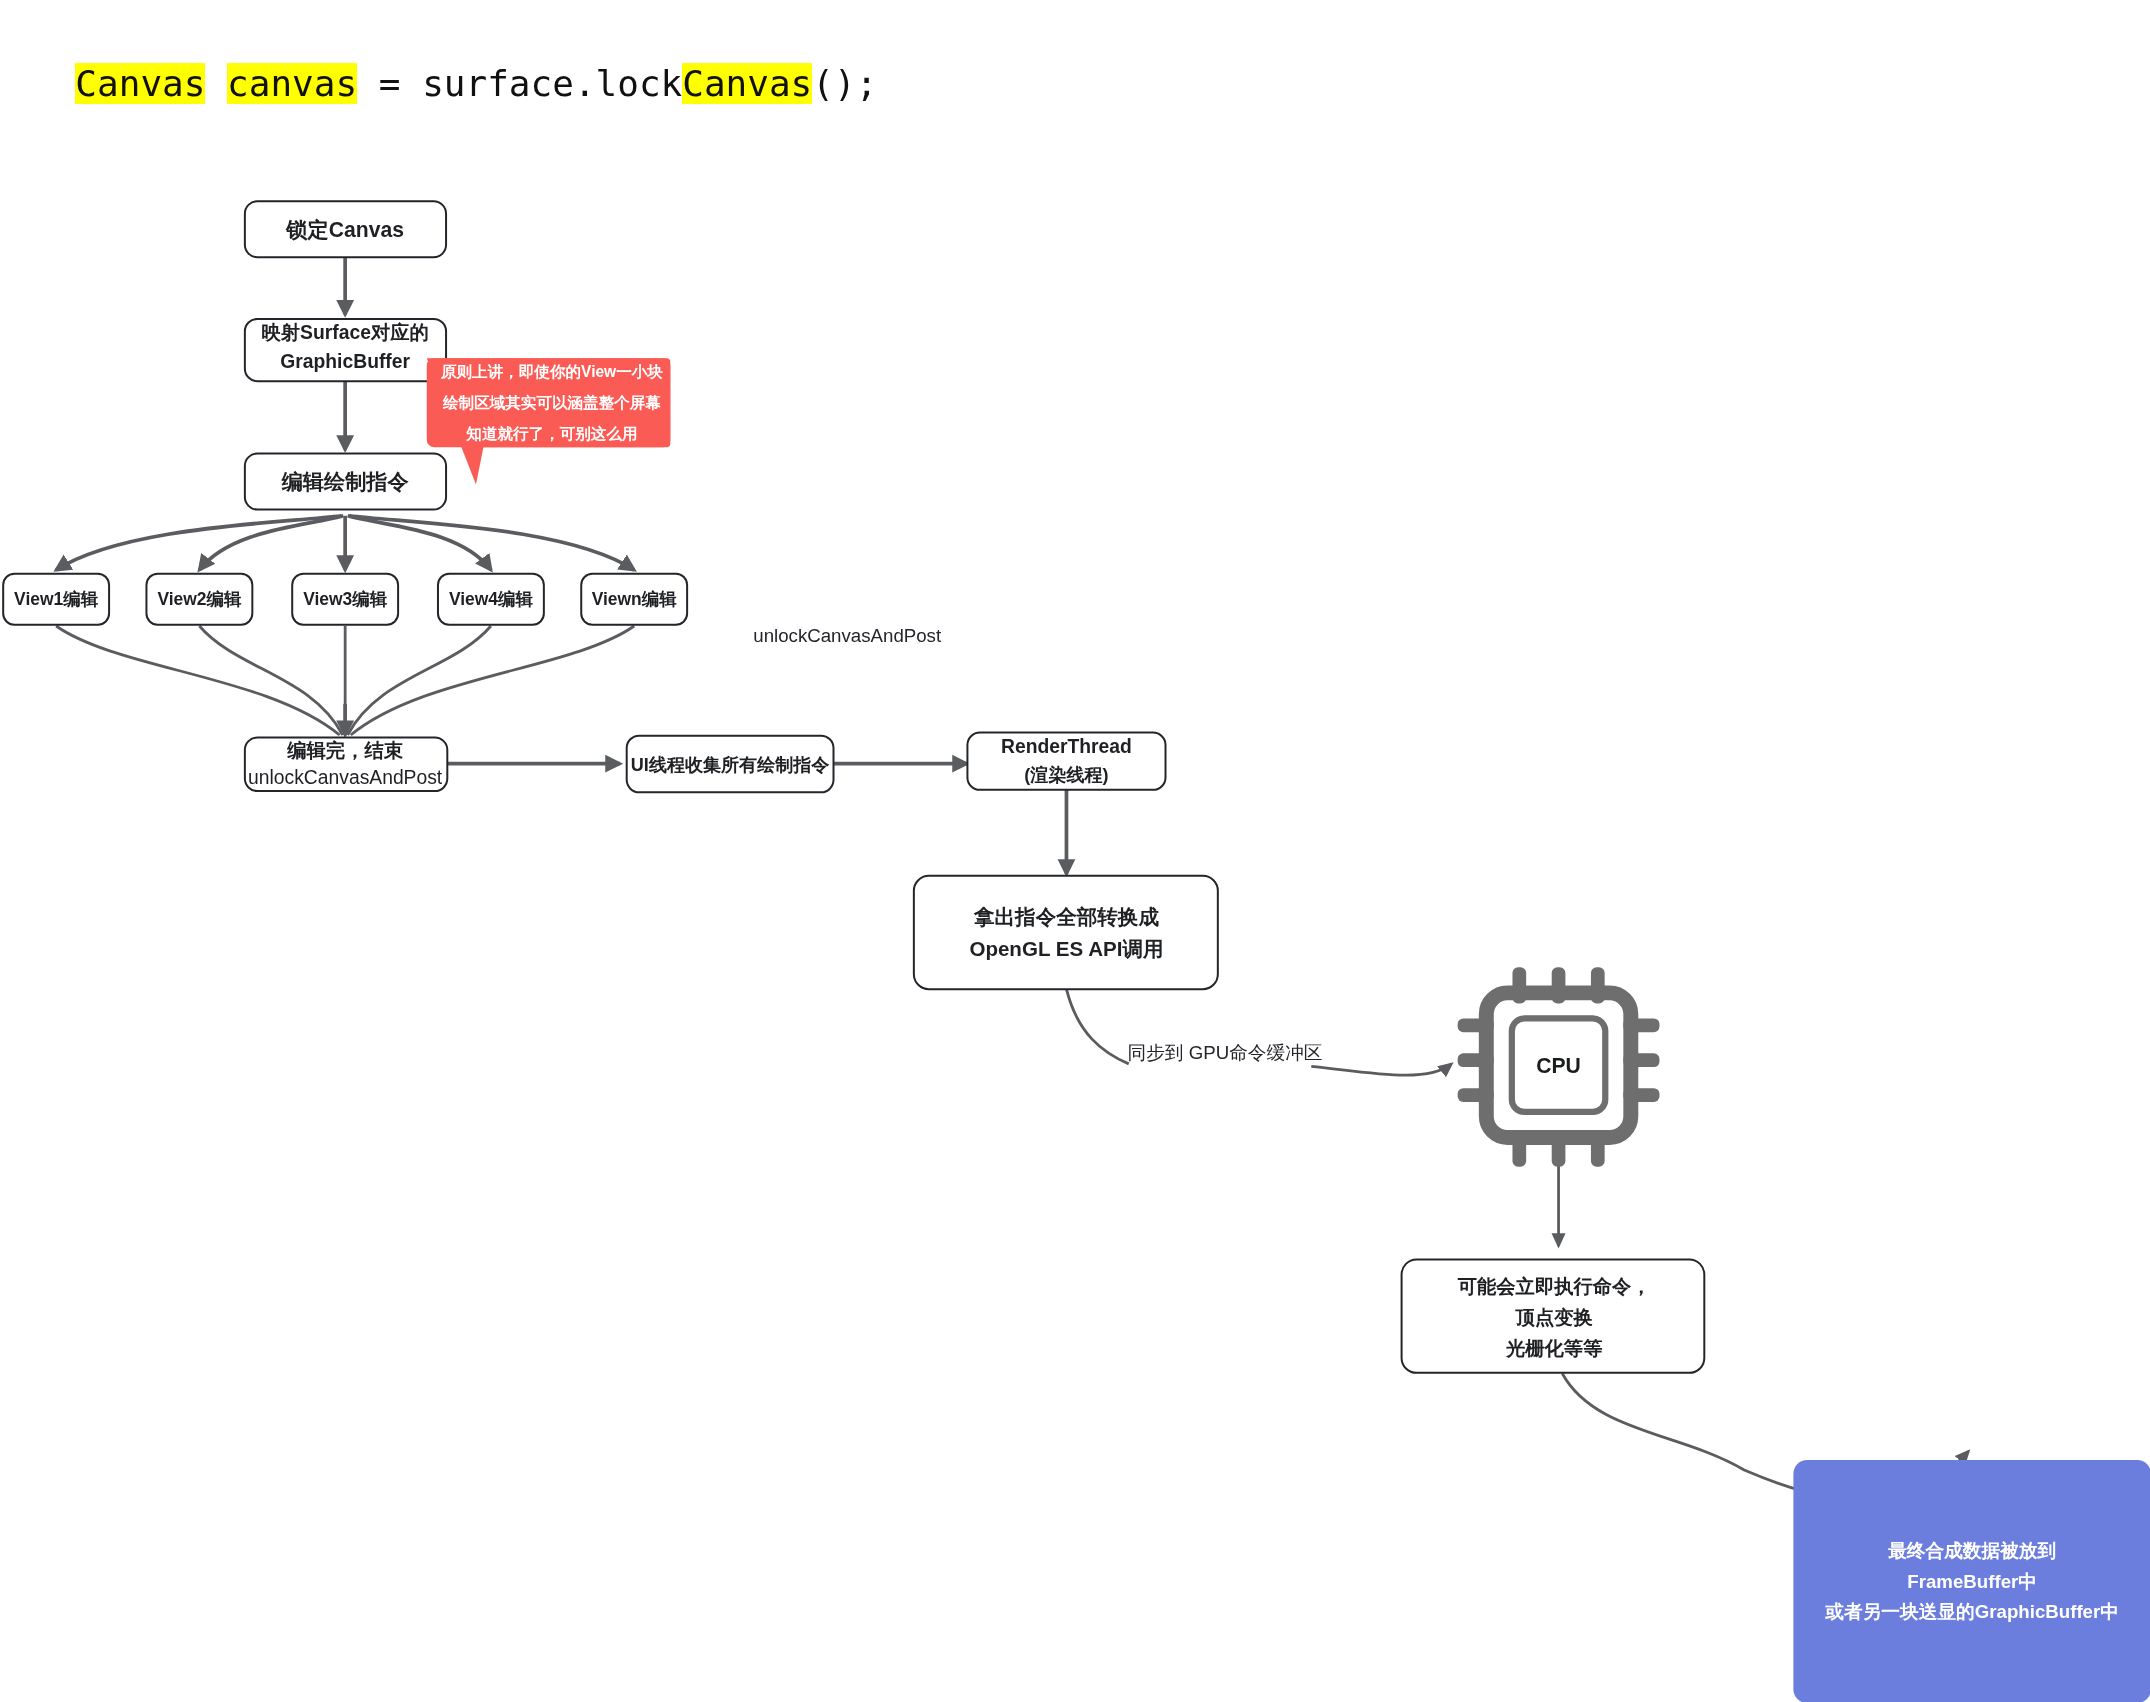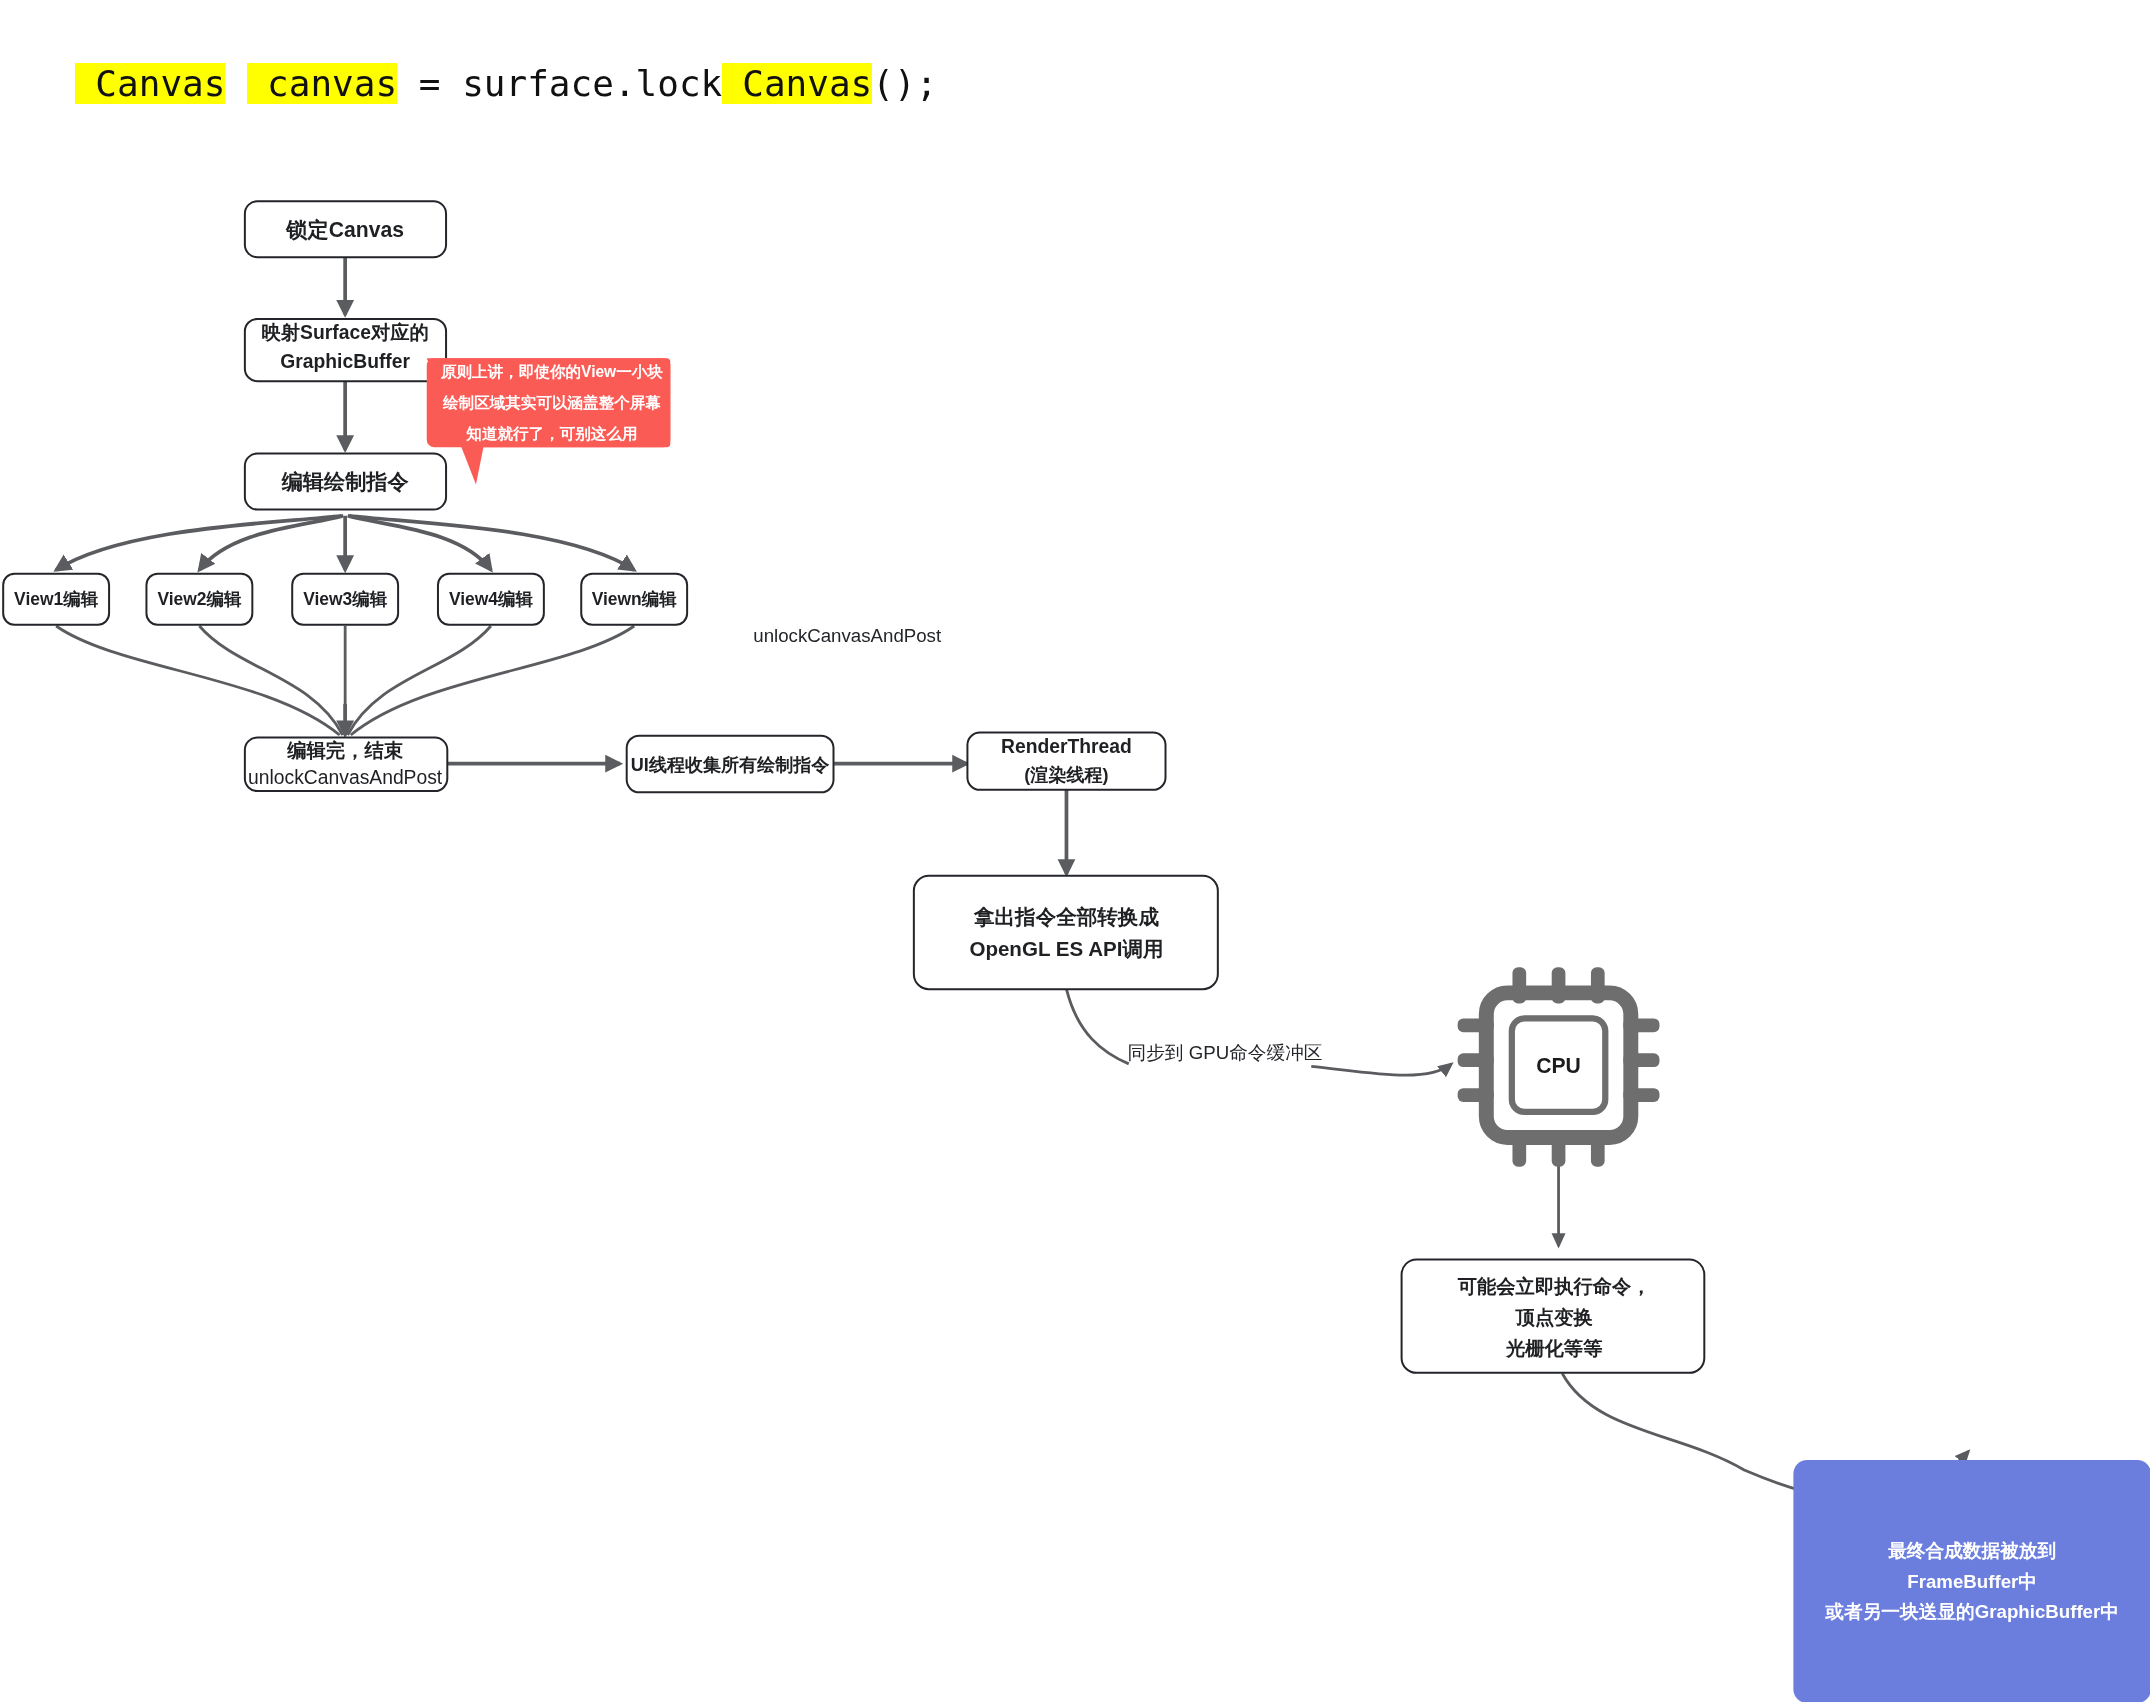--- a/index.html
+++ b/index.html
@@ -22,21 +22,20 @@
     top: 16px;
     font-family: "DejaVu Sans Mono", "Liberation Mono", monospace;
     font-size: 36px;
     line-height: 45px;
     color: #111111;
     white-space: pre;
     letter-spacing: 0px;
   }
   #code-title .hl {
     background: #ffff00;
-    padding-left: 20px;
   }
 
   
   #diagram {
     position: absolute;
     left: 0;
     top: 0;
     width: 2151px;
     height: 1703px;
   }

